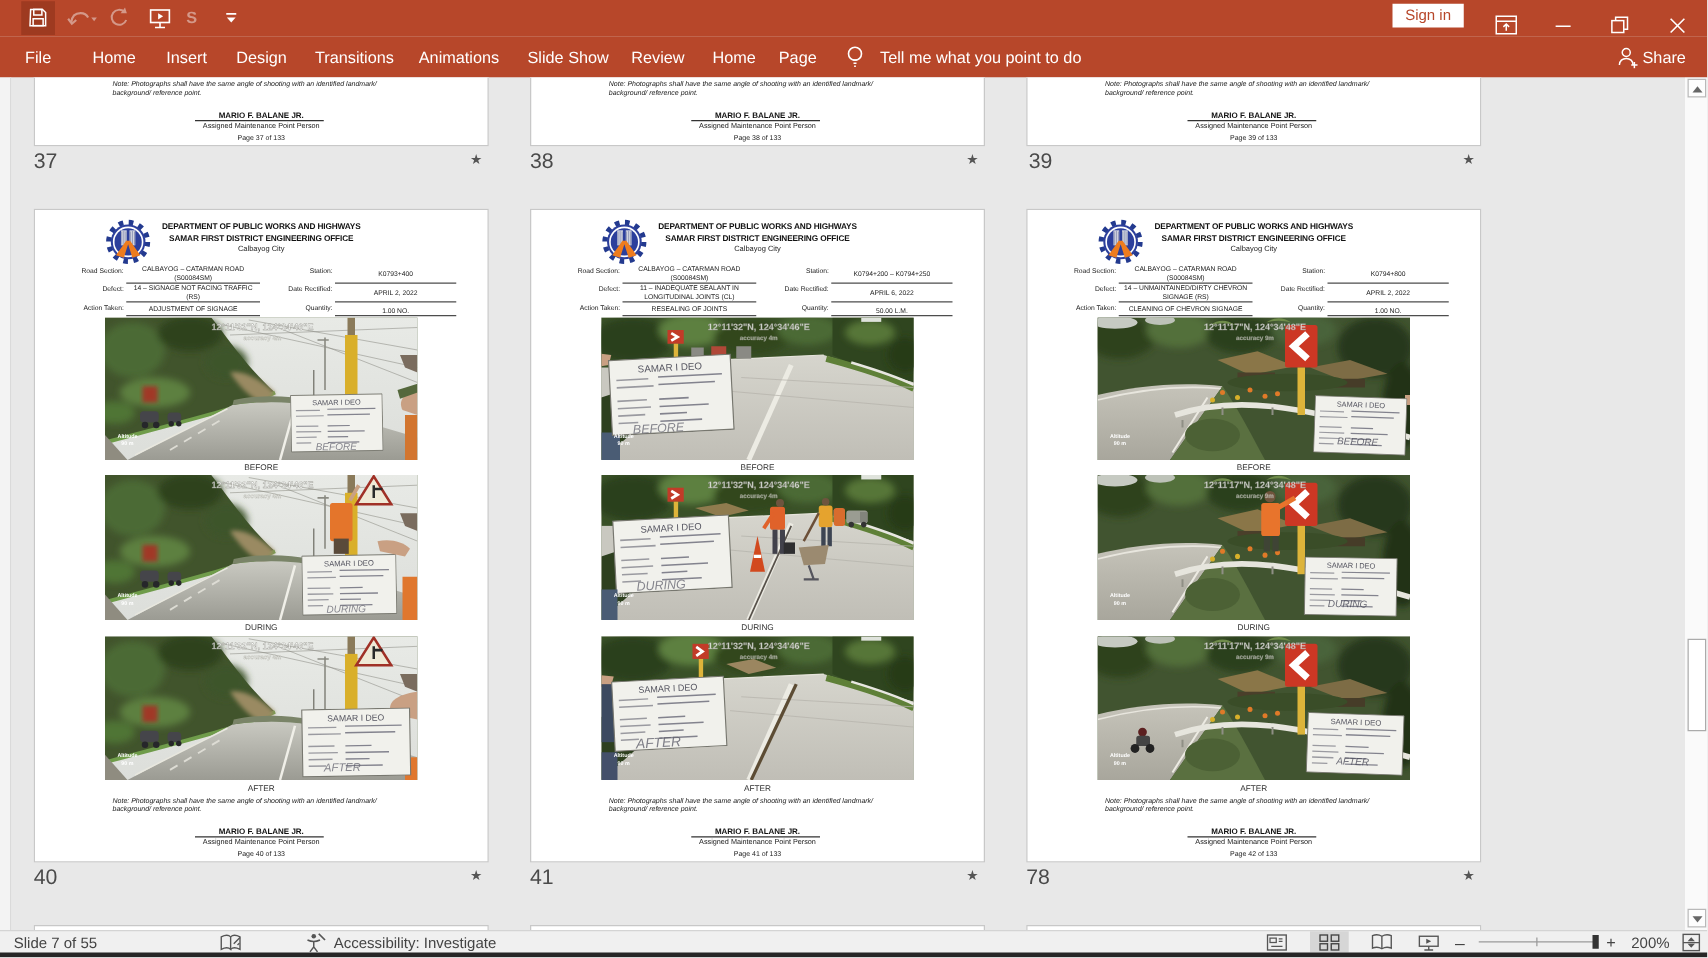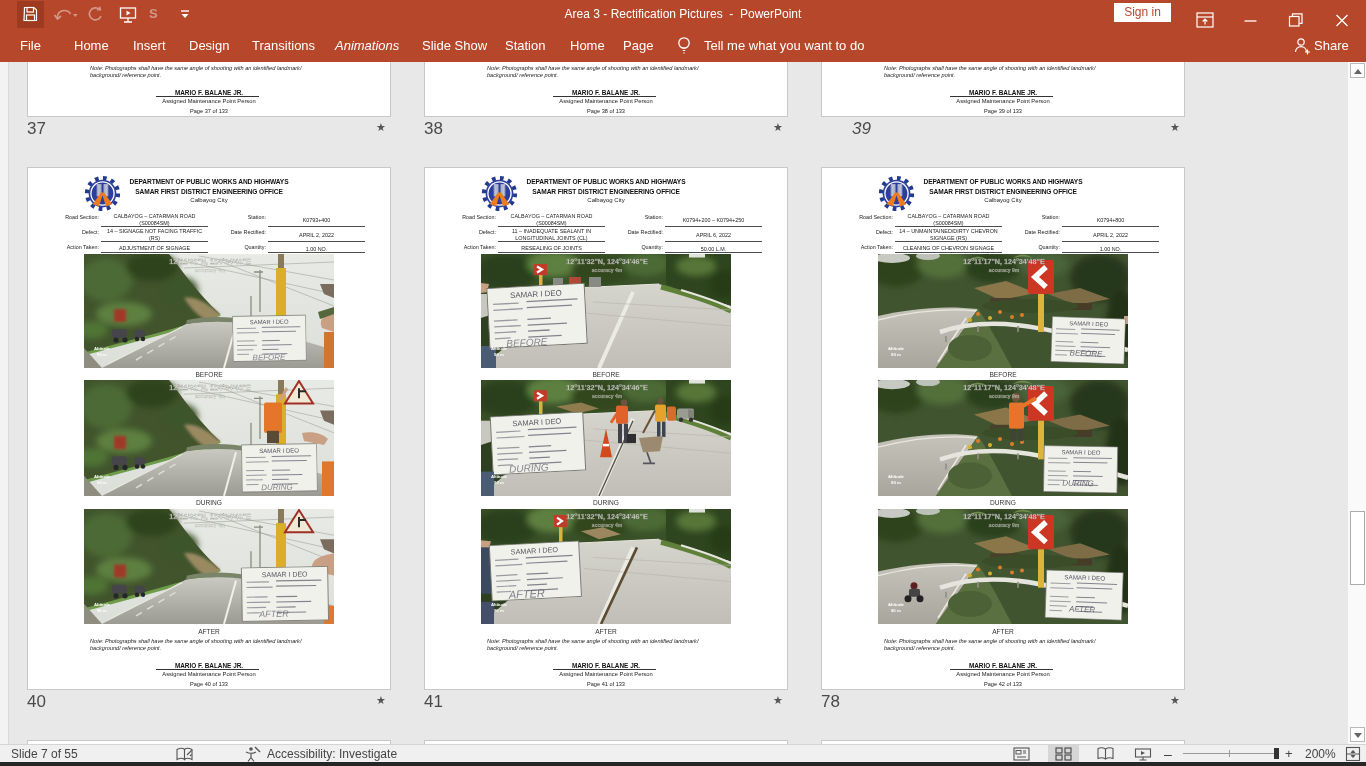--- a/index.html
+++ b/index.html
@@ -211,21 +211,20 @@
     <svg class="qat" style="left:118px;" width="20" height="20" viewBox="0 0 20 20">
       <rect x="2.5" y="3" width="15" height="10" fill="none" stroke="#fff" stroke-width="1.3"></rect>
       <path d="M8.5 5.5 l4 2.5 l-4 2.5 z" fill="#fff"></path>
       <path d="M10 13 v4 M6 17 h8" stroke="#fff" stroke-width="1.3"></path>
     </svg>
     <div class="qat" style="left:149px;top:6px;color:#d49889;font-weight:bold;font-size:13px;">S</div>
     <svg class="qat" style="left:178px;" width="14" height="18" viewBox="0 0 14 18">
       <path d="M3 6 h8" stroke="#fff" stroke-width="1.4"></path>
       <path d="M3.5 9 l3.5 4 l3.5 -4 z" fill="#fff"></path>
     </svg>
-    <div class="ttl">Area 3 - Rectification Pictures&nbsp; - &nbsp;PowerPoint</div>
     <div id="signin">Sign in</div>
     <svg class="winbtn" style="left:1196px;top:6px;" width="18" height="17" viewBox="0 0 18 17">
       <rect x="1" y="1" width="16" height="14" fill="none" stroke="#fff" stroke-width="1.2"></rect>
       <path d="M1 5 h16" stroke="#fff" stroke-width="1.2"></path>
       <path d="M9 12.5 v-5 M6.7 9.5 l2.3 -2.3 l2.3 2.3" fill="none" stroke="#fff" stroke-width="1.2"></path>
     </svg>
     <svg class="winbtn" style="left:1243px;top:6px;" width="15" height="17" viewBox="0 0 15 17">
       <path d="M1.5 9 h12" stroke="#fff" stroke-width="1.3"></path>
     </svg>
     <svg class="winbtn" style="left:1288px;top:6px;" width="16" height="17" viewBox="0 0 16 17">
@@ -235,30 +234,30 @@
     <svg class="winbtn" style="left:1334px;top:6px;" width="16" height="17" viewBox="0 0 16 17">
       <path d="M2.5 3 l11 11 M13.5 3 l-11 11" stroke="#fff" stroke-width="1.3"></path>
     </svg>
   </div>
   <div id="ribbon">
     <div class="tab" style="left:20px;">File</div>
     <div class="tab" style="left:74px;">Home</div>
     <div class="tab" style="left:133px;">Insert</div>
     <div class="tab" style="left:189px;">Design</div>
     <div class="tab" style="left:252px;">Transitions</div>
-    <div class="tab" style="left:335px;font-style:italic;">Animations</div>
+    <div class="tab" style="left:335px;">Animations</div>
     <div class="tab" style="left:422px;">Slide Show</div>
-    <div class="tab" style="left:505px;">Station</div>
+    <div class="tab" style="left:505px;">Review</div>
     <div class="tab" style="left:570px;">Home</div>
     <div class="tab" style="left:623px;">Page</div>
     <svg class="tab" style="left:676px;top:6px;" width="16" height="21" viewBox="0 0 16 21">
       <circle cx="8" cy="8" r="5.2" fill="none" stroke="#fff" stroke-width="1.3"></circle>
       <path d="M6.3 13 h3.4 M6.8 15.5 h2.4 M7.3 18 h1.4" stroke="#fff" stroke-width="1.2"></path>
     </svg>
-    <div class="tab" style="left:704px;">Tell me what you want to do</div>
+    <div class="tab" style="left:704px;">Tell me what you point to do</div>
     <svg class="tab" style="left:1293px;top:7px;" width="19" height="19" viewBox="0 0 19 19">
       <circle cx="8" cy="6" r="3.2" fill="none" stroke="#fff" stroke-width="1.2"></circle>
       <path d="M2.5 16 c0-3.3 2.5-5.3 5.5-5.3 s5.5 2 5.5 5.3" fill="none" stroke="#fff" stroke-width="1.2"></path>
       <path d="M14.5 13.5 v5 M12 16 h5" stroke="#fff" stroke-width="1.2"></path>
     </svg>
     <div class="tab" style="left:1314px;">Share</div>
   </div>
   <div id="content">
     <div id="leftstrip"></div>
 
@@ -278,21 +277,21 @@
     </div>
     <div class="slide" style="left:821px;top:-468px;" id="s39">
       <div class="note">Note: Photographs shall have the same angle of shooting with an identified landmark/<br>background/ reference point.</div>
       <div class="mario">MARIO F. BALANE JR.</div>
       <div class="mline"></div>
       <div class="ampp">Assigned Maintenance Point Person</div>
       <div class="pageno">Page 39 of 133</div>
     </div>
     <div class="snum" style="left:27px;top:57px;text-align:center;">37</div>
     <div class="snum" style="left:424px;top:57px;">38</div>
-    <div class="snum" style="left:852px;top:57px;font-style:italic;">39</div>
+    <div class="snum" style="left:823px;top:57px;">39</div>
     <div class="sstar" style="left:376px;top:59px;">★</div>
     <div class="sstar" style="left:773px;top:59px;">★</div>
     <div class="sstar" style="left:1170px;top:59px;">★</div>
 
     <div class="slide" style="left:27px;top:105px;" id="s40">
       <svg class="logo" viewBox="0 0 40 40">
           <use href="#dpwh"></use>
         </svg>
       <div class="h1">DEPARTMENT OF PUBLIC WORKS AND HIGHWAYS</div>
       <div class="h2">SAMAR FIRST DISTRICT ENGINEERING OFFICE</div>

